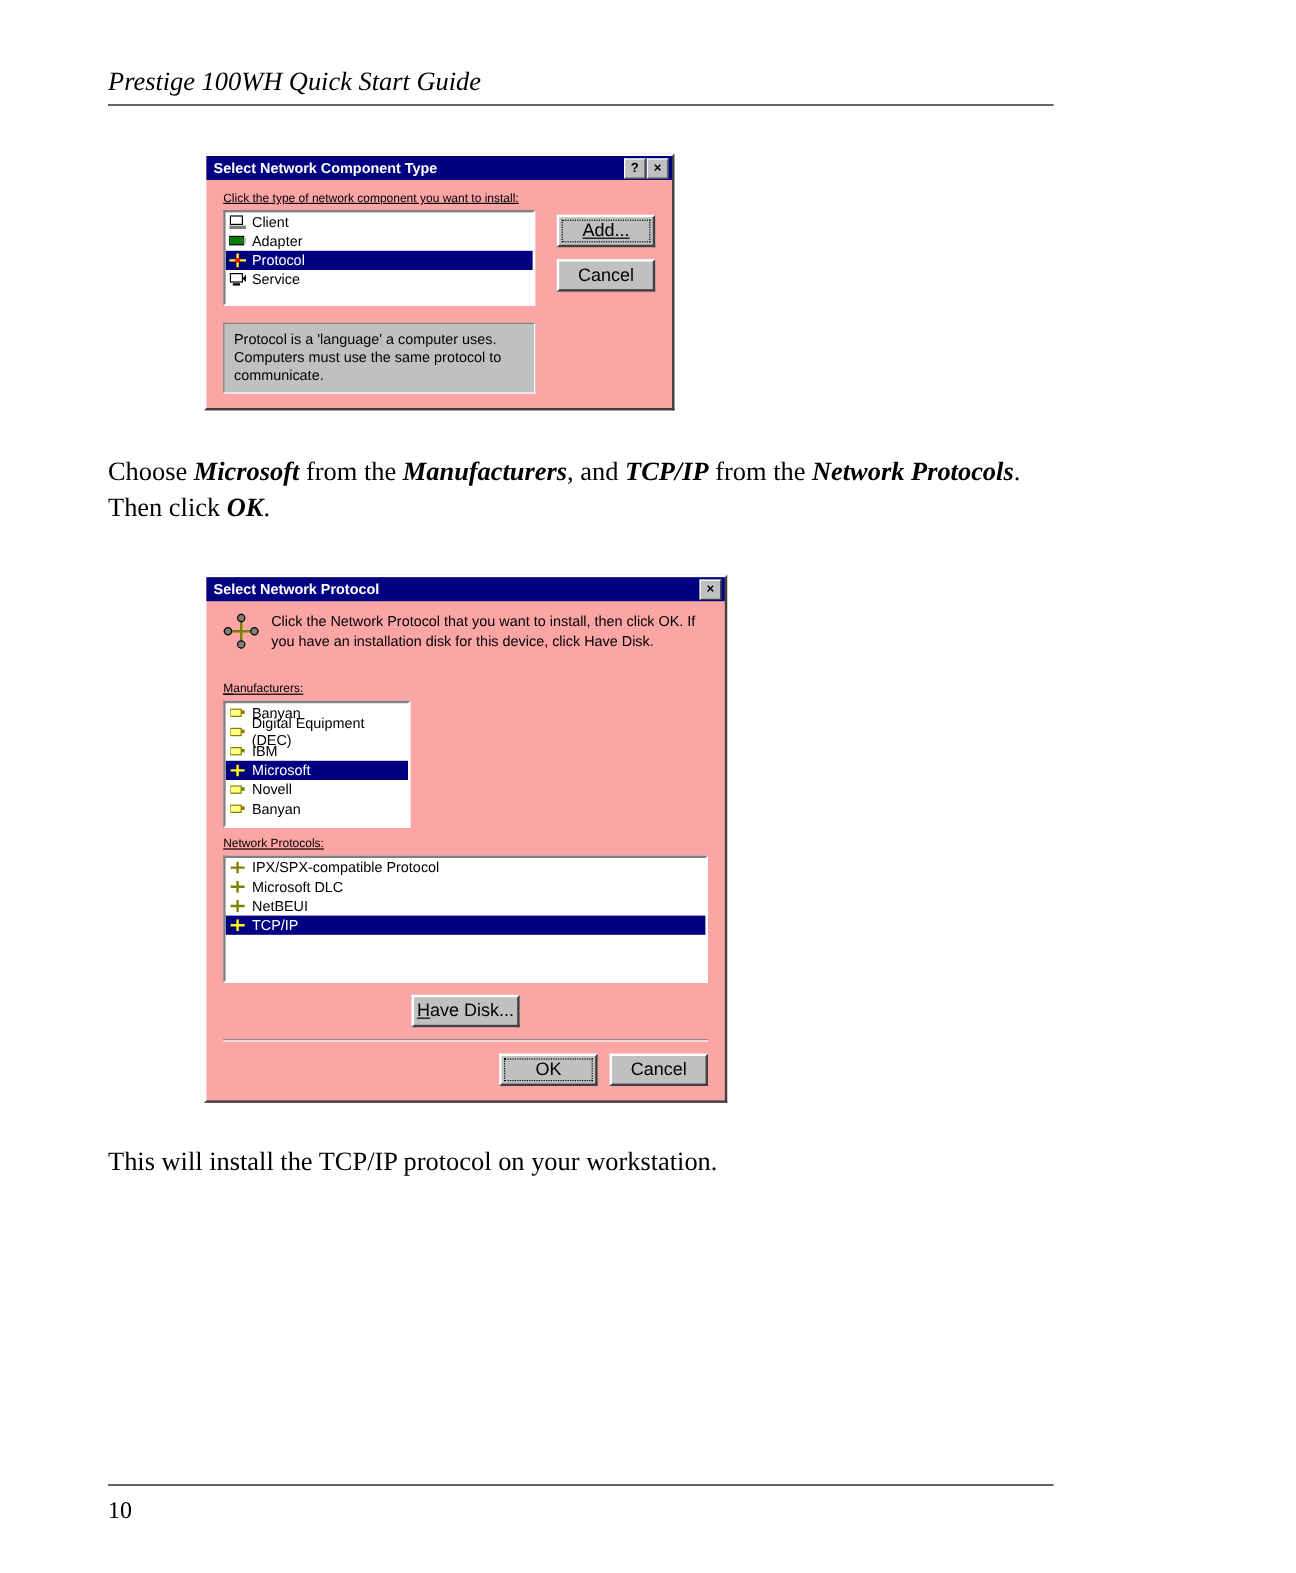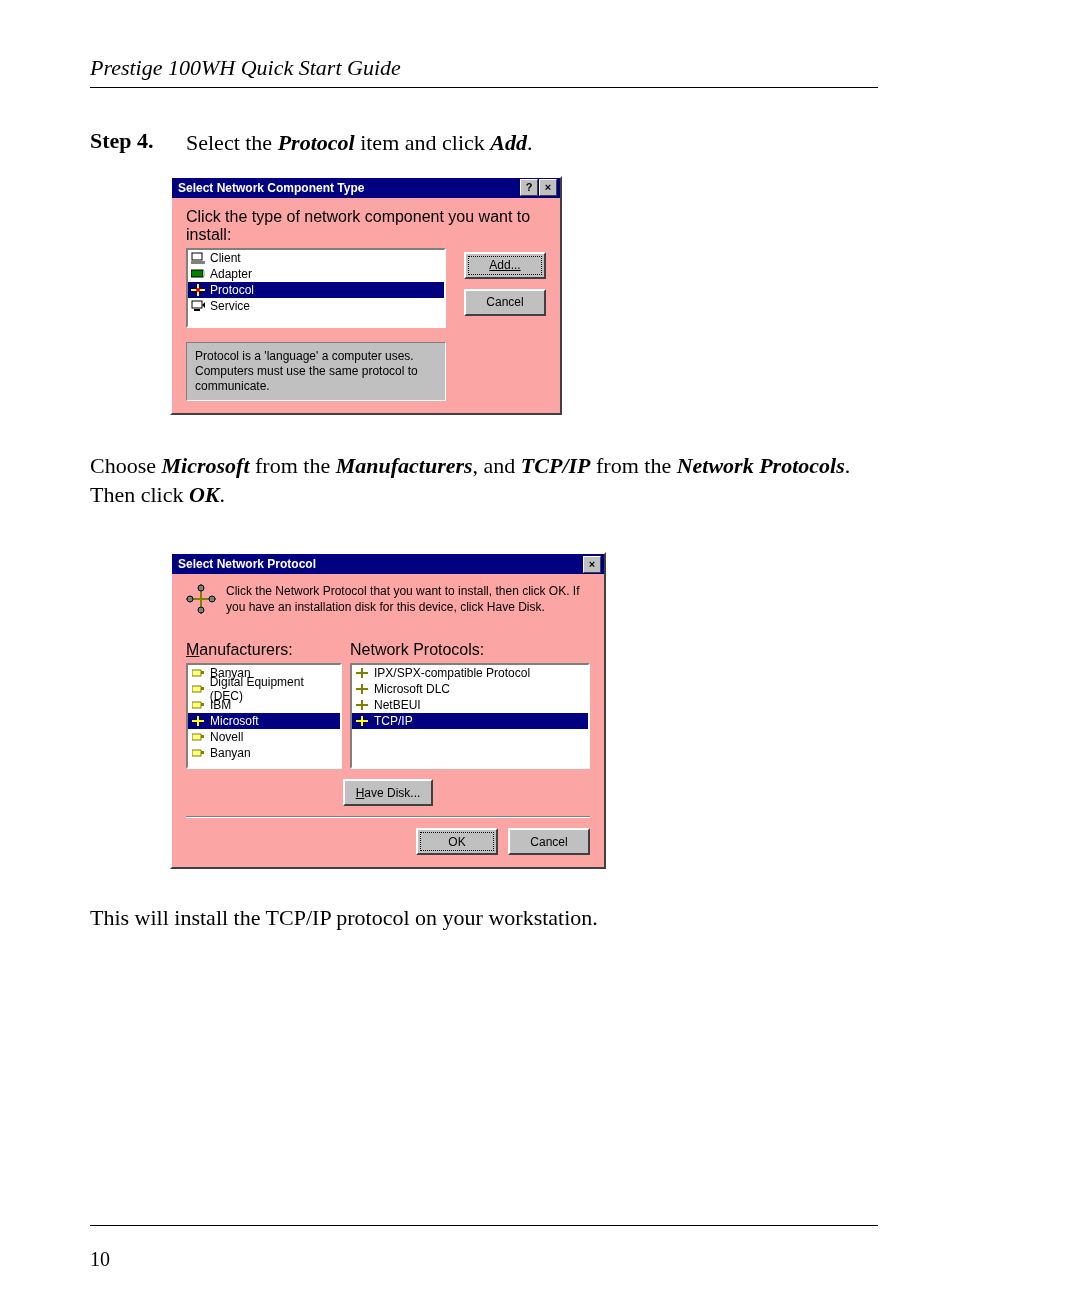--- a/index.html
+++ b/index.html
@@ -50,21 +50,21 @@
     background:#c0c0c0;
     border-top:1px solid #fff; border-left:1px solid #fff;
     border-right:1px solid #404040; border-bottom:1px solid #404040;
     margin-left:1px;
     display:flex; align-items:center; justify-content:center;
     font-family:Arial,sans-serif;
     font-size:11px; font-weight:bold; color:#000;
     line-height:1;
   }
   .dlg .body { padding:10px 14px 12px 14px; }
-  .lbl { font-size:16px; margin-bottom:4px; }
+  .lbl { font-size:10px; margin-bottom:4px;text-decoration:underline; }
   .listbox {
     background:#fff;
     border-top:2px solid #808080; border-left:2px solid #808080;
     border-right:2px solid #fff; border-bottom:2px solid #fff;
     overflow:hidden;
   }
   .li {
     display:flex; align-items:center;
     height:16px; padding:0 2px;
     font-size:12px;
@@ -74,21 +74,21 @@
     width:16px; height:14px; margin-right:4px;
     display:inline-flex; align-items:center; justify-content:center;
     font-size:11px;
   }
   .btn {
     background:#c0c0c0;
     border-top:2px solid #fff; border-left:2px solid #fff;
     border-right:2px solid #404040; border-bottom:2px solid #404040;
     height:23px; width:78px;
     display:flex; align-items:center; justify-content:center;
-    font-size:12px;
+    font-size:15px;
   }
   .btn.def { outline:1px dotted #000; outline-offset:-5px; }
   .descbox {
     background:#c0c0c0;
     border-top:1px solid #808080; border-left:1px solid #808080;
     border-right:1px solid #fff; border-bottom:1px solid #fff;
     padding:6px 8px; font-size:12px; line-height:1.25;
   }
   .hr {
     border:none; border-top:1px solid #808080; border-bottom:1px solid #fff;
@@ -98,41 +98,35 @@
 
   
   .dlg1-wrap { margin-left:80px; margin-bottom:36px; }
   .dlg2-wrap { margin-left:80px; margin-bottom:36px; }
 
   .aftertext { font-size:22px; margin-top:6px; }
 
   .footer {
     position:absolute; left:90px; right:90px; bottom:40px;
     border-top:1.5px solid #000;
-    padding-top:22px;
+    padding-top:10px;
     font-size:20px;
     margin-top:40px;
   }
 
   
   .svg-icon svg { display:block; }
 </style>
 </head>
 <body>
 
 <div class="page">
 
   <div class="header">Prestige 100WH Quick Start Guide</div>
 
-  <div class="step-row">
-    <div class="step-label">Step 4.</div>
-    <div class="step-body">
-      <span>Select the </span><b>Protocol</b><span> item and click </span><b>Add</b><span>.</span>
-    </div>
-  </div>
 
   <div class="dlg1-wrap">
     <div class="dlg" style="width:388px;">
       <div class="titlebar">
         <span class="ttl">Select Network Component Type</span>
         <div class="tbtn">?</div>
         <div class="tbtn">×</div>
       </div>
       <div class="body">
         <div class="lbl">Click the type of network component you want to install:</div>
@@ -214,21 +208,21 @@
                 <line x1="0" y1="15" x2="30" y2="15" stroke="#808000" stroke-width="2"></line>
                 <circle cx="15" cy="4" r="3" fill="#808080" stroke="#000"></circle>
                 <circle cx="15" cy="26" r="3" fill="#808080" stroke="#000"></circle>
                 <circle cx="4" cy="15" r="3" fill="#808080" stroke="#000"></circle>
                 <circle cx="26" cy="15" r="3" fill="#808080" stroke="#000"></circle>
               </svg>
           </div>
           <div style="font-size:12px; line-height:1.3;">Click the Network Protocol that you want to install, then click OK. If you have an installation disk for this device, click Have Disk.</div>
         </div>
 
-        <div style="display:flex; gap:8px;">
+        <div style="display:flex; gap:8px;flex-direction:column;">
           <div style="width:156px;">
             <div class="lbl"><span class="ul">M</span><span>anufacturers:</span></div>
             <div class="listbox" style="height:102px;">
               <div class="li">
                   <span class="ico svg-icon">
                     <svg width="12" height="10">
                       <rect x="0" y="2" width="9" height="6" fill="#ffff80" stroke="#808000"></rect>
                       <rect x="9" y="3" width="3" height="3" fill="#808000"></rect>
                     </svg>
                   </span>

